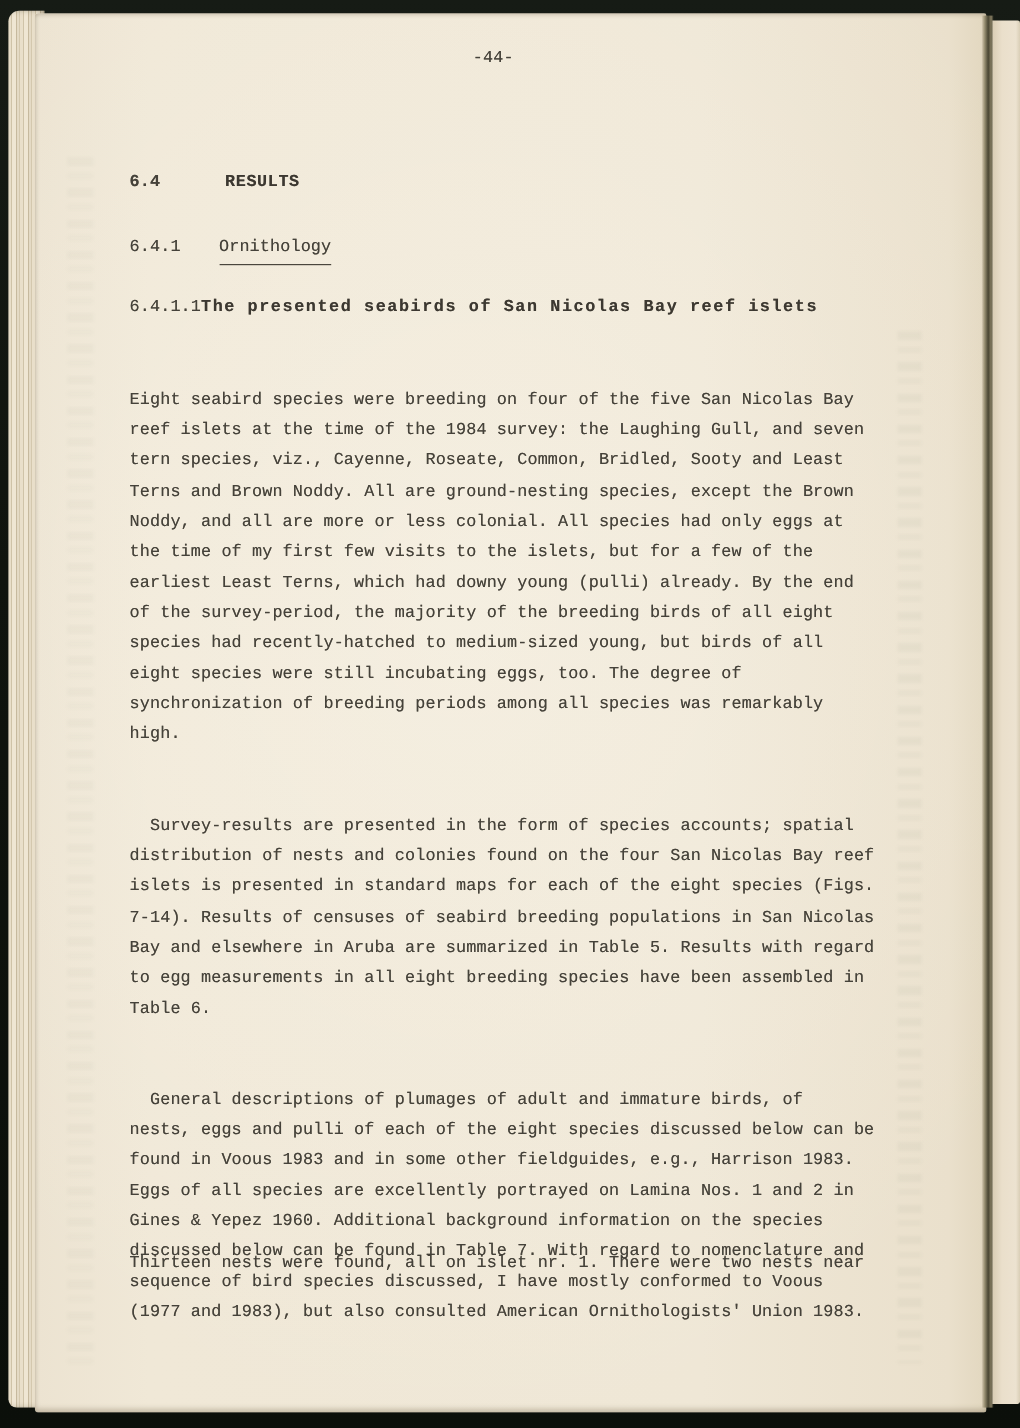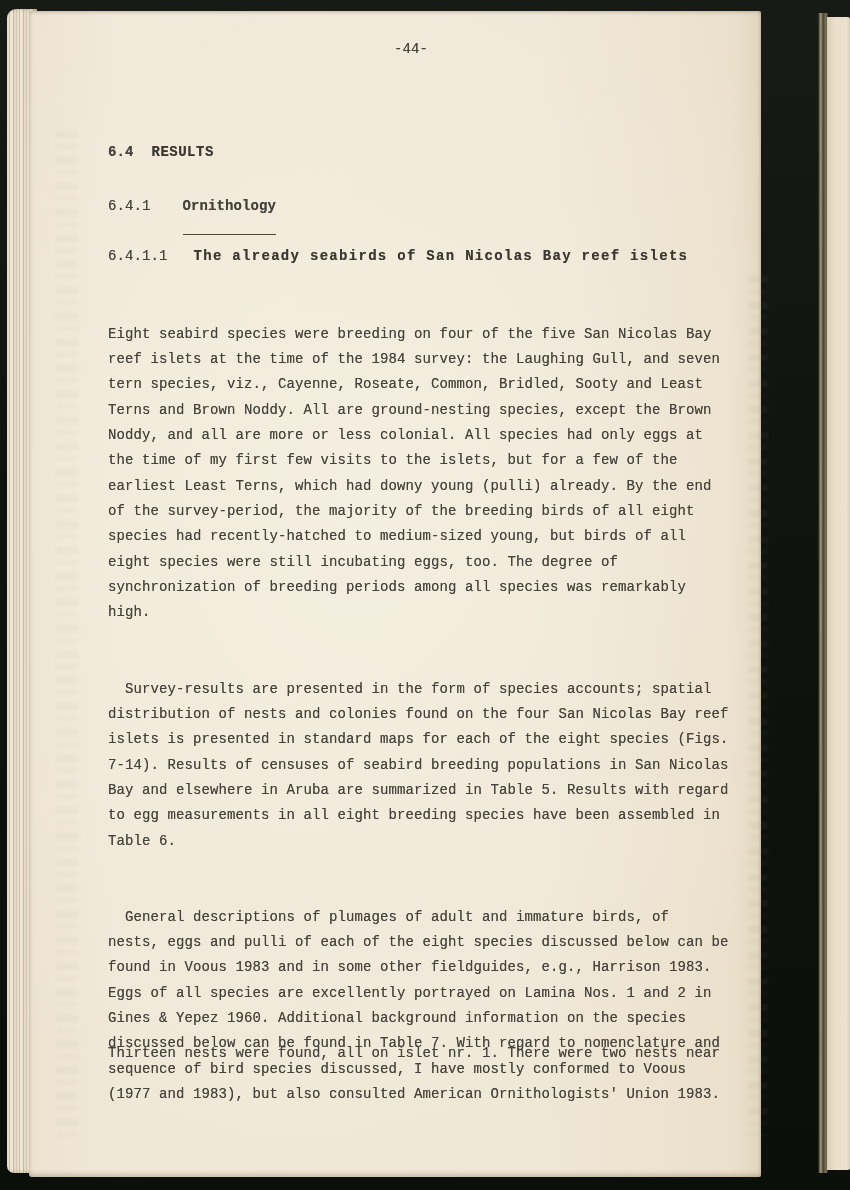--- a/index.html
+++ b/index.html
@@ -13,21 +13,21 @@
     position:absolute;left:7px;top:9px;width:30px;height:1164px;
     border-radius:9px 0 0 7px;
     background:
       repeating-linear-gradient(90deg,
         #e9dfca 0 2px,#cfc3a8 2px 3px,#efe6d3 3px 6px,#c6b99e 6px 7px,
         #e4dac5 7px 9px,#d4c8ae 9px 10px);
     box-shadow:inset -3px 0 4px rgba(90,80,60,.35);
   }
   
   .page{
-    position:absolute;left:29px;top:11px;width:732px;height:1166px;
+    position:absolute;left:29px;top:11px;width:793px;height:1166px;
     background:
       radial-gradient(ellipse 120% 100% at 45% 42%, rgba(255,252,244,.35), rgba(0,0,0,0) 60%),
       linear-gradient(90deg,#ece3d1 0%,#f0e8d7 12%,#efe7d6 70%,#eae0cc 96%,#e2d7bf 100%),
       #efe7d6;
     border-radius:3px 2px 2px 3px;
     box-shadow:inset 0 2px 3px rgba(120,105,80,.25), inset 0 -3px 4px rgba(110,95,70,.3);
   }
   
   .crease{
     position:absolute;left:818px;top:13px;width:10px;height:1160px;
@@ -52,45 +52,45 @@
     position:absolute;color:#45423a;font-size:14px;line-height:25.35px;
     white-space:pre;letter-spacing:.1px;
     text-shadow:0 0 .5px rgba(70,64,52,.65);
   }
   .pageno{left:365px;top:26px;}
   .h1{left:79px;top:129px;}
   .h2{left:79px;top:183px;}
   .h3{left:79px;top:233px;}
   .sec-num1{margin-right:18px;font-weight:bold;}
   .sec-num2{margin-right:32px;}
-  .sec-num3{margin-right:26px;}
+  .sec-num3{}
   .bold{font-weight:bold;color:#3c3831;}
-  .ls{letter-spacing:.5px;}
+  .ls{letter-spacing:.5px;margin-left:36px;}
   .h3 .title{font-weight:bold;letter-spacing:1.3px;color:#3c3831;}
-  .underline{border-bottom:1.6px solid #4a463d;padding-bottom:20px;font-weight:bold;}
+  .underline{border-bottom:1.6px solid #4a463d;padding-bottom:6px;}
   .body-text{left:79px;top:260px;}
   .species{left:79px;top:977px;}
   .lastline{left:79px;top:1030px;}
 </style>
 </head>
 <body>
 
 <div class="edge-stack"></div>
 
 <div class="page">
   <div class="bleed bleed-right"></div>
   <div class="bleed bleed-left"></div>
 
   <div class="txt pageno">-44-</div>
 
   <div class="txt h1"><span class="sec-num1">6.4</span><span class="bold ls">RESULTS</span></div>
 
   <div class="txt h2"><span class="sec-num2">6.4.1</span><span class="underline">Ornithology</span></div>
 
-  <div class="txt h3"><span class="sec-num3">6.4.1.1</span><span class="title">The already seabirds of San Nicolas Bay reef islets</span></div>
+  <div class="txt h3"><span class="sec-num3">6.4.1.1</span><span class="title">The presented seabirds of San Nicolas Bay reef islets</span></div>
 
   <div class="txt body-text">
     <div>Eight seabird species were breeding on four of the five San Nicolas Bay
 reef islets at the time of the 1984 survey: the Laughing Gull, and seven
 tern species, viz., Cayenne, Roseate, Common, Bridled, Sooty and Least
 Terns and Brown Noddy. All are ground-nesting species, except the Brown
 Noddy, and all are more or less colonial. All species had only eggs at
 the time of my first few visits to the islets, but for a few of the
 earliest Least Terns, which had downy young (pulli) already. By the end
 of the survey-period, the majority of the breeding birds of all eight

